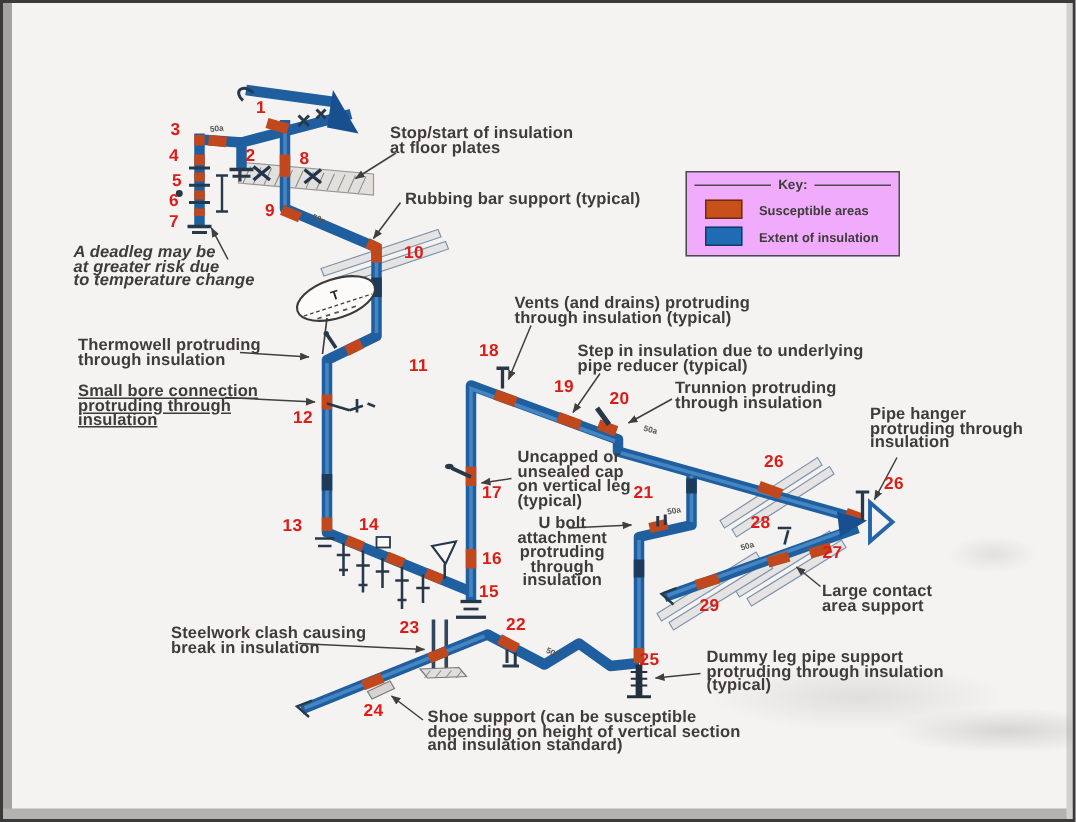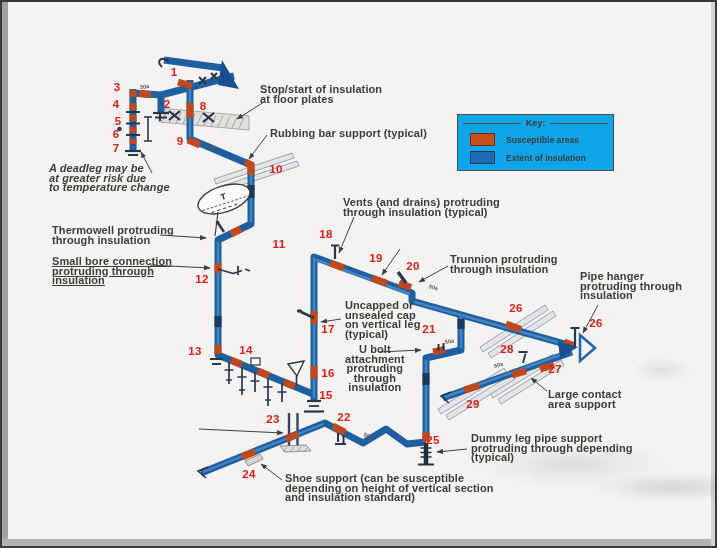--- a/index.html
+++ b/index.html
@@ -23,22 +23,22 @@
   }
   .marker {
     position:absolute; transform:translate(-50%,-50%);
     font-size:11.5px; font-weight:800; color:#dd1c17; letter-spacing:.3px;
   }
   .callout {
     position:absolute; font-size:5.5px; font-weight:600; color:#555;
     transform-origin:left center;
   }
   .key {
-    position:absolute; left:455px; top:112px; width:157px; height:57px;
-    border:1.6px solid #4c4c4c; background:#0ea5e9; box-sizing:border-box;
+    position:absolute; left:455px; top:112px; width:143px; height:57px;
+    border:1.6px solid #4c4c4c; background:#f0abfc; box-sizing:border-box;
   }
   .key-head { display:flex; align-items:center; margin-top:3px; }
   .key-head .rule { flex:1; height:0; border-top:1.2px solid #4c4c4c; margin:0 5px; }
   .key-title { font-size:9px; font-weight:700; color:#3e3c39; }
   .key-row { display:flex; align-items:center; margin:5px 0 0 12px; }
   .swatch { width:25px; height:13px; border:1px solid rgba(0,0,0,.45); box-sizing:border-box; }
   .key-label { font-size:8.6px; font-weight:700; color:#3e3c39; margin-left:11px; }
 </style>
 </head>
 <body>
@@ -245,39 +245,43 @@
       <div class="lbl" style="left: 47px; top: 162px; font-style: italic;">A deadleg may be
 at greater risk due
 to temperature change</div>
       <div class="lbl" style="left: 50px; top: 224px;">Thermowell protruding
 through insulation</div>
       <div class="lbl" style="left: 50px; top: 255px; text-decoration: underline;">Small bore connection
 protruding through
 insulation</div>
       <div class="lbl" style="left: 341px; top: 196px;">Vents (and drains) protruding
 through insulation (typical)</div>
+      <div class="lbl" style="left: 383px; top: 228px;">Step in insulation due to underlying
+pipe reducer (typical)</div>
       <div class="lbl" style="left: 448px; top: 253px;">Trunnion protruding
 through insulation</div>
       <div class="lbl" style="left: 578px; top: 270px;">Pipe hanger
 protruding through
 insulation</div>
       <div class="lbl" style="left: 343px; top: 299px;">Uncapped or
 unsealed cap
 on vertical leg
 (typical)</div>
       <div class="lbl" style="left: 343px; top: 343px; text-align: center;">U bolt
 attachment
 protruding
 through
 insulation</div>
+      <div class="lbl" style="left: 112px; top: 416px;">Steelwork clash causing
+break in insulation</div>
       <div class="lbl" style="left: 283px; top: 472px;">Shoe support (can be susceptible
 depending on height of vertical section
 and insulation standard)</div>
       <div class="lbl" style="left: 469px; top: 432px;">Dummy leg pipe support
-protruding through depending
+protruding through insulation
 (typical)</div>
       <div class="lbl" style="left: 546px; top: 388px;">Large contact
 area support</div>
       <div class="callout" style="left: 138px; top: 82px; transform: rotate(-6deg);">50a</div>
       <div class="callout" style="left: 206px; top: 140px; transform: rotate(22deg);">50a</div>
       <div class="callout" style="left: 427px; top: 281px; transform: rotate(16deg);">50a</div>
       <div class="callout" style="left: 443px; top: 337px; transform: rotate(-10deg);">50a</div>
       <div class="callout" style="left: 362px; top: 429px; transform: rotate(24deg);">50a</div>
       <div class="callout" style="left: 492px; top: 361px; transform: rotate(-16deg);">50a</div>
     </div>

